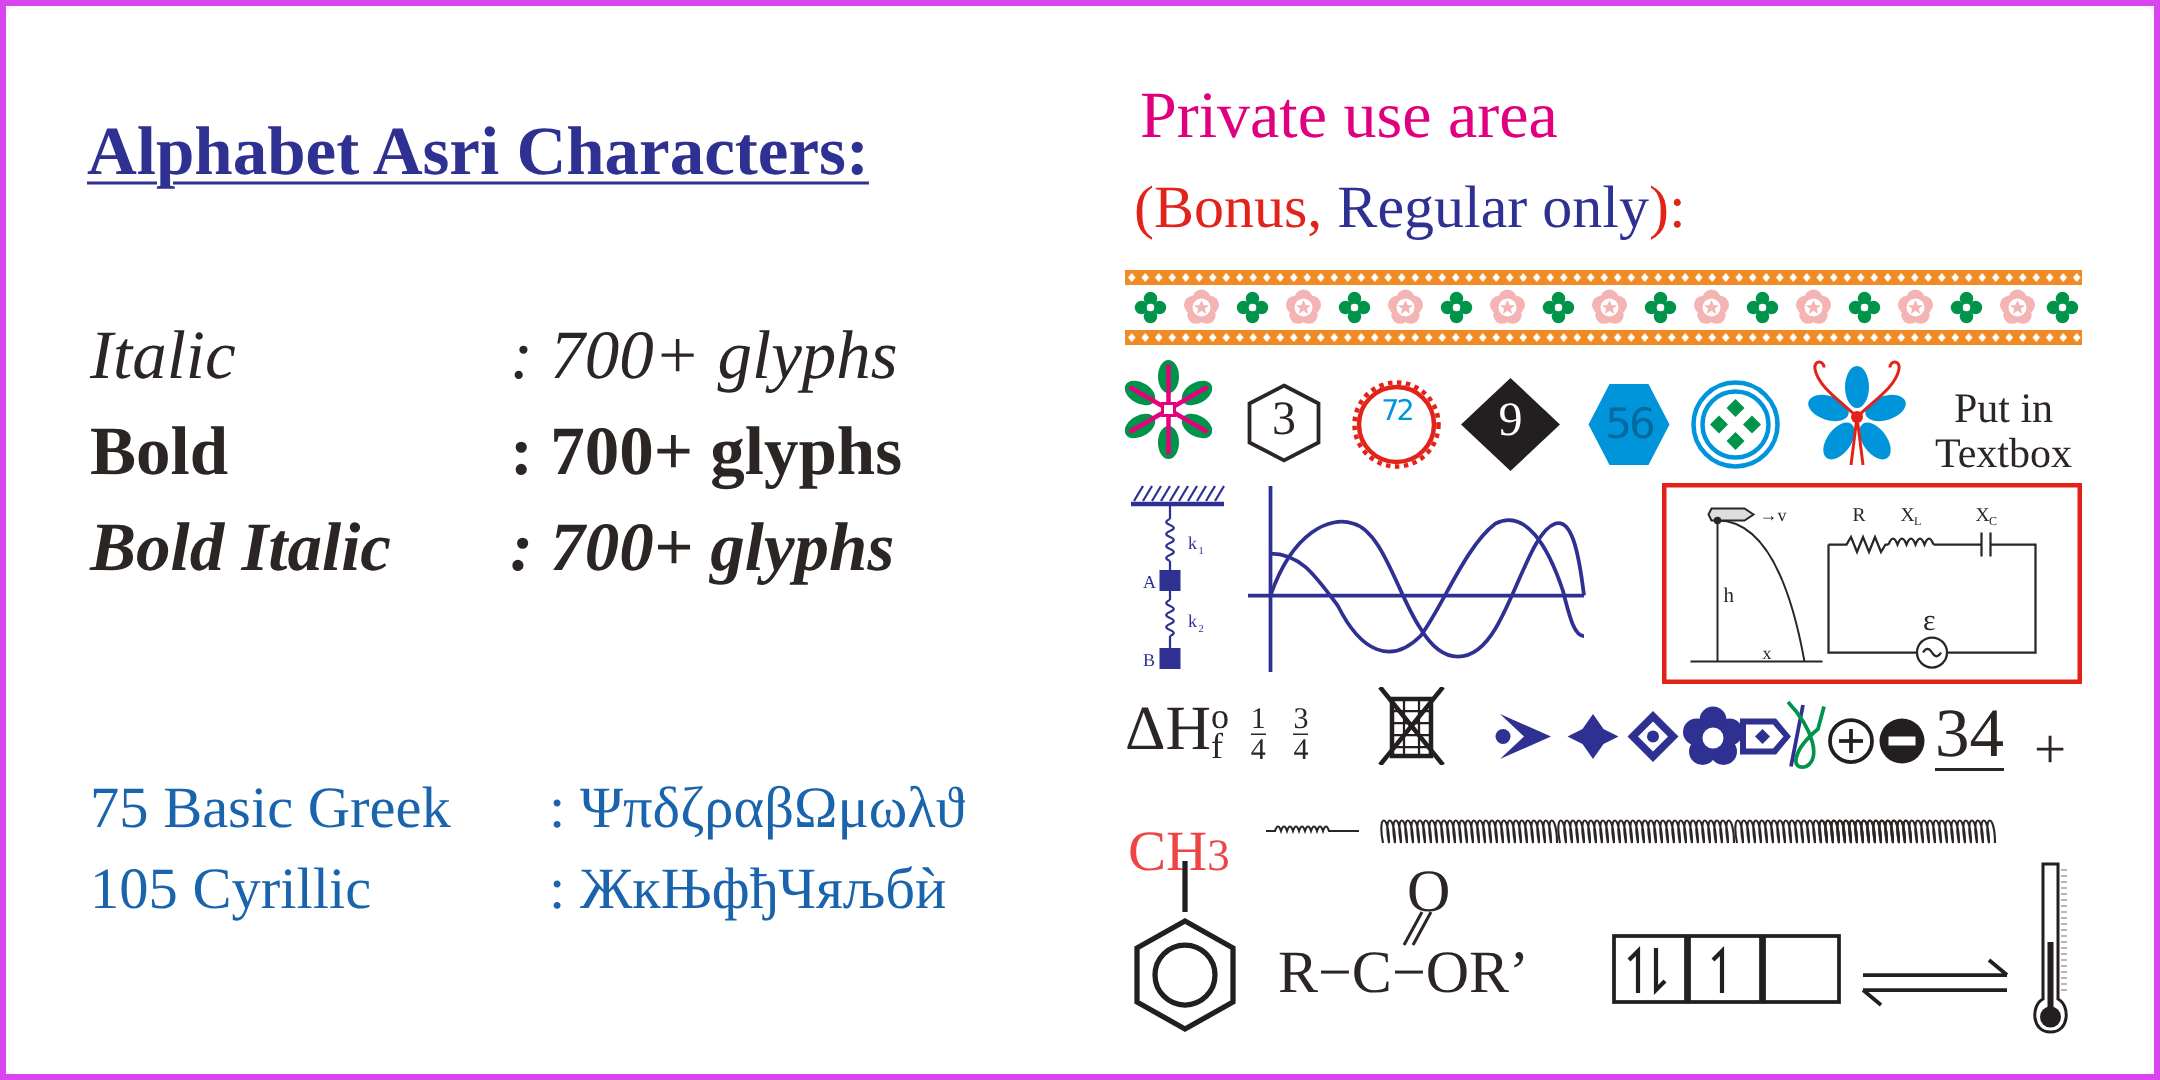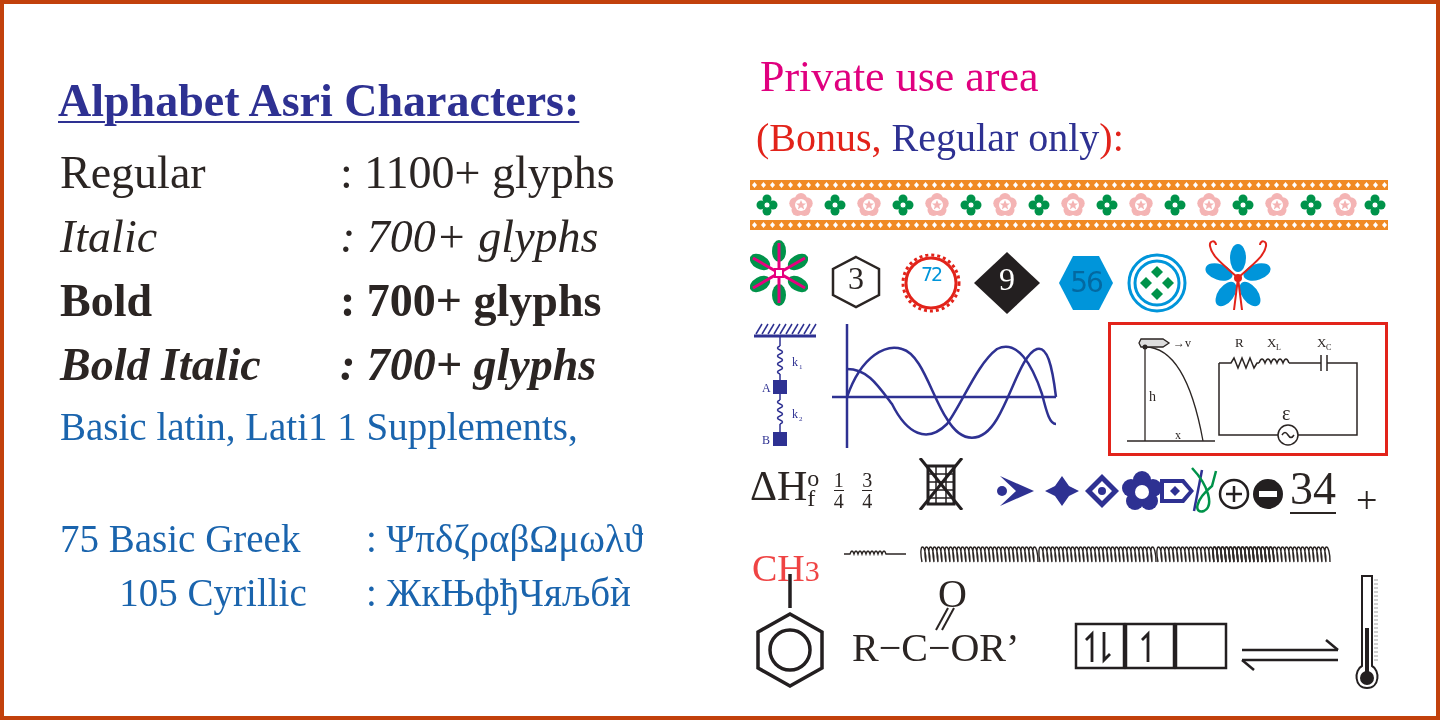--- a/index.html
+++ b/index.html
@@ -1,30 +1,30 @@
 <!DOCTYPE html>
 <html><head>
 <meta charset="utf-8">
 <style>
   html, body { margin: 0; padding: 0; }
   body { width: 1440px; height: 720px; overflow: hidden; background: #fff; }
-  .frame { position: absolute; left: 0; top: 0; width: 1432px; height: 712px; border: 4px solid #c2410c; background: #fff; }
+  .frame { position: absolute; left: 0; top: 0; width: 1432px; height: 712px; border: 4px solid #d946ef; background: #fff; }
   .lserif { font-family: "Liberation Serif", "DejaVu Serif", serif; }
 
   
   .title { position: absolute; left: 54px; top: 70px; font-size: 46px; font-weight: bold; color: #2e3192; text-decoration: underline; text-decoration-thickness: 2px; text-underline-offset: 5px; letter-spacing: 0px; }
   .style-row { position: absolute; left: 56px; font-size: 46px; color: #2b2523; white-space: nowrap; }
   .style-row .name { display: inline-block; width: 280px; }
   .style-row .val { display: inline-block; }
   .r1 { top: 142px; }
   .r2 { top: 206px; font-style: italic; }
   .r3 { top: 270px; font-weight: bold; }
   .r4 { top: 334px; font-weight: bold; font-style: italic; }
   .blue-line { position: absolute; left: 56px; font-size: 39px; color: #1a64ad; white-space: nowrap; }
-  .b1 { top: 400px; } .b2 { top: 456px; } .b3 { top: 512px; } .b4 { top: 566px; text-align: center; } .b5 { top: 622px; }
+  .b1 { top: 400px; } .b2 { top: 456px; } .b3 { top: 512px; } .b4 { top: 566px; } .b5 { top: 622px; }
   .b3 .lbl { display: inline-block; width: 306px; }
   .b4 .lbl { display: inline-block; width: 306px; }
 
   
   .pua-title { position: absolute; left: 756px; top: 47px; font-size: 44px; color: #e0007f; white-space: nowrap; }
   .pua-sub { position: absolute; left: 752px; top: 110px; font-size: 40px; white-space: nowrap; }
   .red { color: #e2231a; } .navy { color: #2e3192; }
 
   .border-band { position: absolute; left: 746px; top: 176px; width: 638px; height: 50px; }
   .put-text { position: absolute; left: 1286px; top: 254px; font-size: 28px; color: #2b2523; line-height: 30px; text-align: center; }
@@ -37,34 +37,30 @@
   .ester { position: absolute; left: 848px; top: 620px; font-size: 40px; color: #2b2523; white-space: nowrap; }
   .ester-o { position: absolute; left: 934px; top: 566px; font-size: 40px; color: #2b2523; }
 </style>
 </head>
 <body>
 
 <div class="frame">
 
   <div class="title lserif">Alphabet Asri Characters:</div>
 
-  <div class="style-row r1 lserif">
-    <span class="name">Regular</span><span class="val">: 1100+ glyphs</span>
-  </div>
   <div class="style-row r2 lserif">
     <span class="name">Italic</span><span class="val">:  700+ glyphs</span>
   </div>
   <div class="style-row r3 lserif">
     <span class="name">Bold</span><span class="val">:  700+ glyphs</span>
   </div>
   <div class="style-row r4 lserif">
     <span class="name">Bold Italic</span><span class="val">:  700+ glyphs</span>
   </div>
 
-  <div class="blue-line b1 lserif">Basic latin, Lati1 1 Supplements,</div>
   <div class="blue-line b3 lserif">
     <span class="lbl">75 Basic Greek</span><span>: ΨπδζραβΩμωλϑ</span>
   </div>
   <div class="blue-line b4 lserif">
     <span class="lbl">105 Cyrillic</span><span>: ЖкЊфђЧяљбѝ</span>
   </div>
 
   <div class="pua-title lserif">Private use area</div>
   <div class="pua-sub lserif">
     <span class="red">(</span><span class="red">Bonus,</span><span class="navy"> Regular only</span><span class="red">):</span>
@@ -177,20 +173,24 @@
     </g>
     <g fill="none" stroke="#e2231a" stroke-width="2">
       <path d="M38 40 C28 30 12 20 10 8 C9 2 16 2 16 7"></path>
       <path d="M38 40 C48 30 64 20 66 8 C67 2 60 2 60 7"></path>
       <path d="M38 40 L34 72"></path>
         <path d="M38 40 L42 72"></path>
     </g>
     <circle cx="38" cy="40" r="4" fill="#e2231a"></circle>
   </svg>
 
+  <div class="put-text lserif">
+    <div>Put in</div>
+    <div>Textbox</div>
+  </div>
 
   <svg class="svgabs" style="left:748px;top:318px" width="66" height="128" viewBox="0 0 66 128">
     <g stroke="#2e3192" stroke-width="1.5">
       <line x1="2" y1="14" x2="64" y2="14" stroke-width="3"></line>
       <line x1="4" y1="12" x2="10" y2="2"></line>
         <line x1="10" y1="12" x2="16" y2="2"></line>
         <line x1="16" y1="12" x2="22" y2="2"></line>
       <line x1="22" y1="12" x2="28" y2="2"></line>
         <line x1="28" y1="12" x2="34" y2="2"></line>
         <line x1="34" y1="12" x2="40" y2="2"></line>

